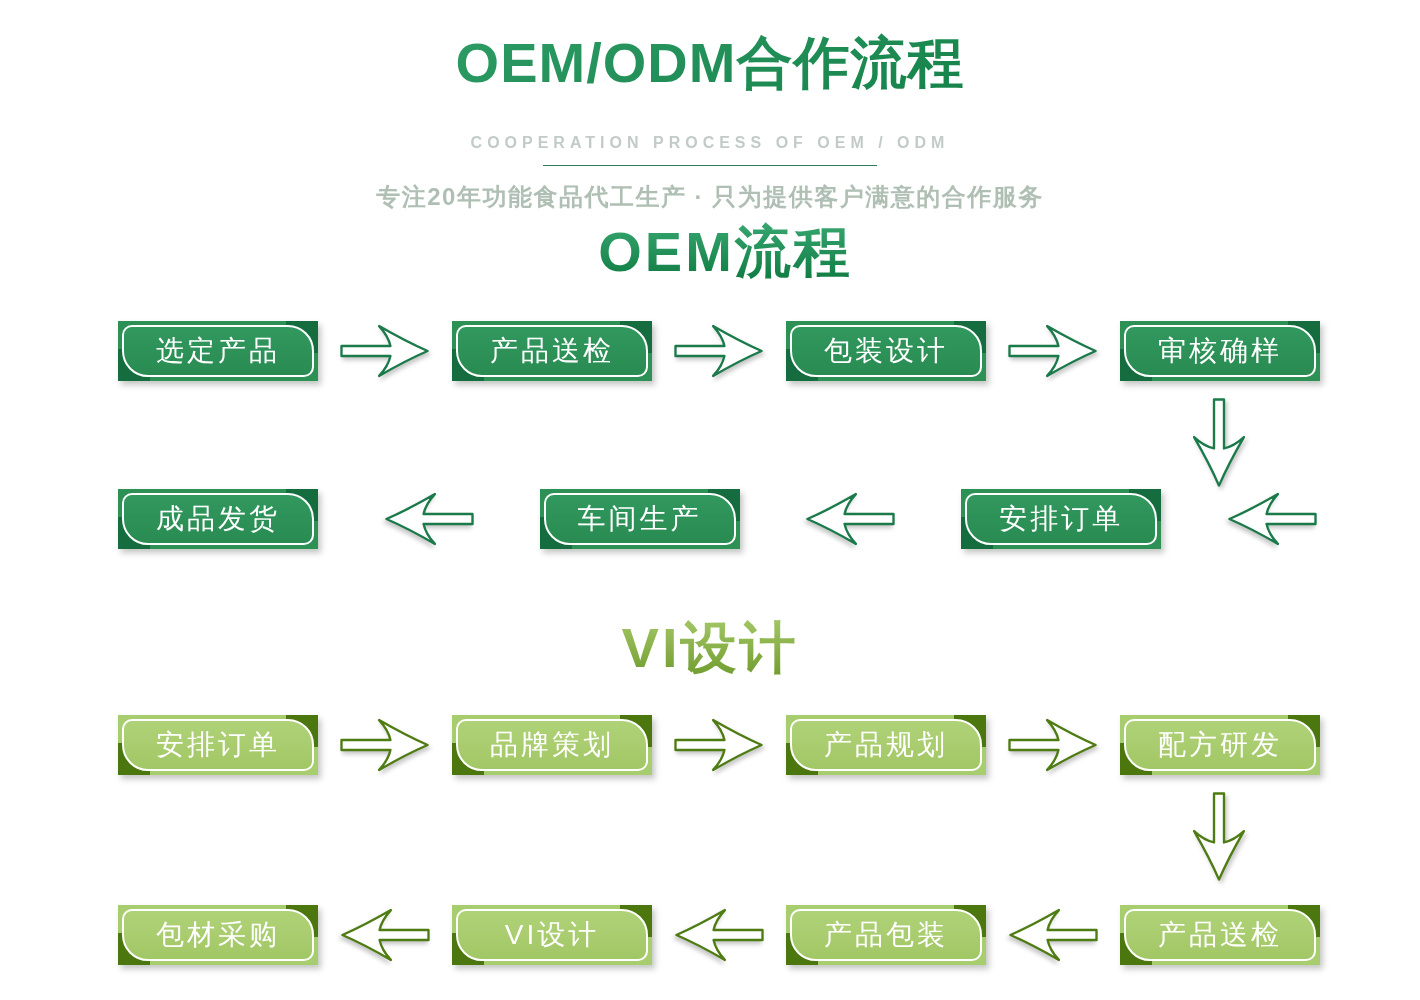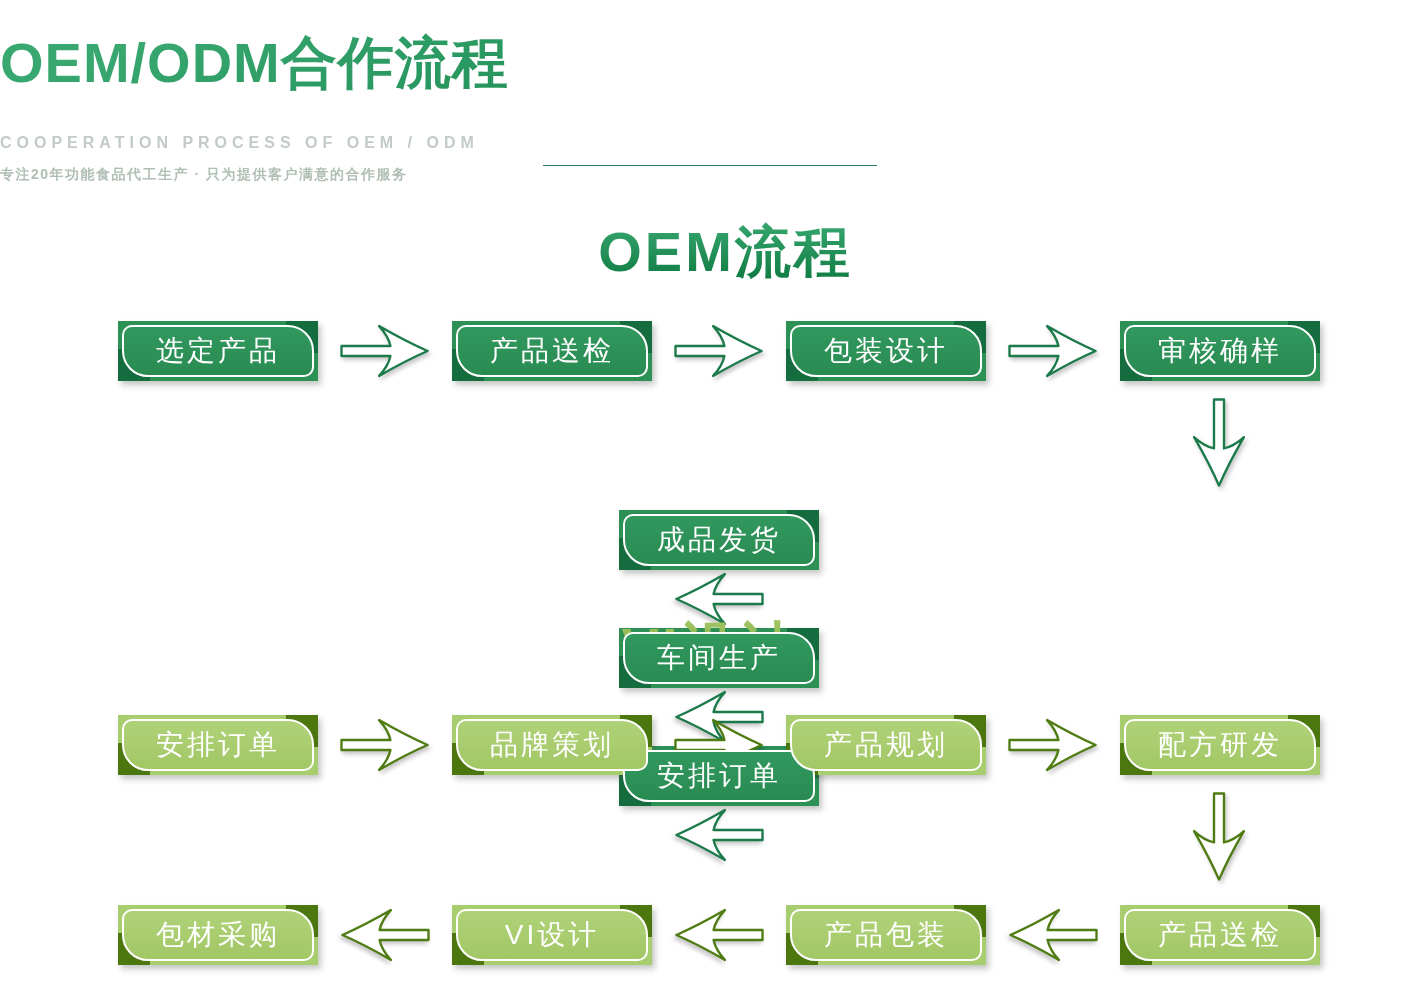--- a/index.html
+++ b/index.html
@@ -1,34 +1,34 @@
 <!DOCTYPE html>
 <html style="--title-green-light: #38a770; --title-green-dark: #0d7a41; --odm-heading-light: #a4c766; --odm-heading-dark: #6f9b2d; --oem-box-fill: #2d9156; --oem-box-corner: #156c3f; --oem-arrow: #1b7a4a; --odm-box-fill: #a8cd6f; --odm-box-corner: #4c760e; --odm-arrow: #4e7c12; --subtitle-gray: #c2cbc7; --tagline-gray: #b0bfb4; --divider-green: #2d7d5a;"><head>
 <meta charset="utf-8">
 <style>
   * { margin:0; padding:0; box-sizing:border-box; }
   html,body { background:#fff; }
   body { font-family:"Liberation Sans","DejaVu Sans",sans-serif; }
   .page { position:relative; width:1420px; height:1000px; background:#fff; overflow:hidden; }
 
   
-  .header { position:absolute; top:32px; left:0; width:100%; }
+  .header { position:absolute; top:32px; left:0; width:100%; text-align:center; }
   .main-title {
     font-size:56px; font-weight:800; letter-spacing:1px; line-height:1.1;
     background:linear-gradient(160deg, var(--title-green-light,#38a770) 10%, var(--title-green-dark,#0d7a41) 85%);
     -webkit-background-clip:text; background-clip:text;
     color:var(--title-green-dark,#0d7a41); -webkit-text-fill-color:transparent;
   }
   .subtitle {
     margin-top:40px; font-size:16px; font-weight:bold; letter-spacing:5px;
     color:var(--subtitle-gray,#c2cbc7);
   }
   .divider { width:334px; height:1px; margin:13px auto 0; background:var(--divider-green,#2d7d5a); }
   .tagline {
-    margin-top:0; font-size:14px; font-weight:bold; letter-spacing:1.5px;
+    margin-top:15px; font-size:24px; font-weight:bold; letter-spacing:1.5px;
     color:var(--tagline-gray,#b0bfb4);
   }
 
   
   .section-heading {
     position:absolute; left:0; width:100%; text-align:center;
     font-size:56px; font-weight:800; letter-spacing:3px; line-height:1.1;
     -webkit-background-clip:text; background-clip:text; -webkit-text-fill-color:transparent;
   }
   .heading-oem { top:221px;
@@ -39,21 +39,21 @@
   .heading-odm { top:617px;
     background-image:linear-gradient(180deg, var(--odm-heading-light,#a4c766), var(--odm-heading-dark,#6f9b2d));
     color:var(--odm-heading-dark,#6f9b2d);
   }
 
   
   .flow-row {
     position:absolute; left:118px; width:1202px; height:58px;
     display:flex; justify-content:space-between; align-items:center;
   }
-  .row-1 { top:322px; } .row-2 { top:510px;flex-direction:column; } .row-3 { top:716px; } .row-4 { top:906px; }
+  .row-1 { top:322px; } .row-2 { top:490px; } .row-3 { top:716px; } .row-4 { top:906px; }
 
   
   .flow-box { position:relative; width:200px; height:60px; flex:0 0 auto;
     box-shadow:3px 4px 6px rgba(70,80,70,.32); }
   .flow-box::before, .flow-box::after { content:""; position:absolute; width:32px; height:32px; }
   .flow-box::before { top:0; right:0; }
   .flow-box::after  { bottom:0; left:0; }
   .flow-box.oem { background:var(--oem-box-fill,#2d9156); }
   .flow-box.oem::before, .flow-box.oem::after { background:var(--oem-box-corner,#156c3f); }
   .flow-box.odm { background:var(--odm-box-fill,#a8cd6f); }

